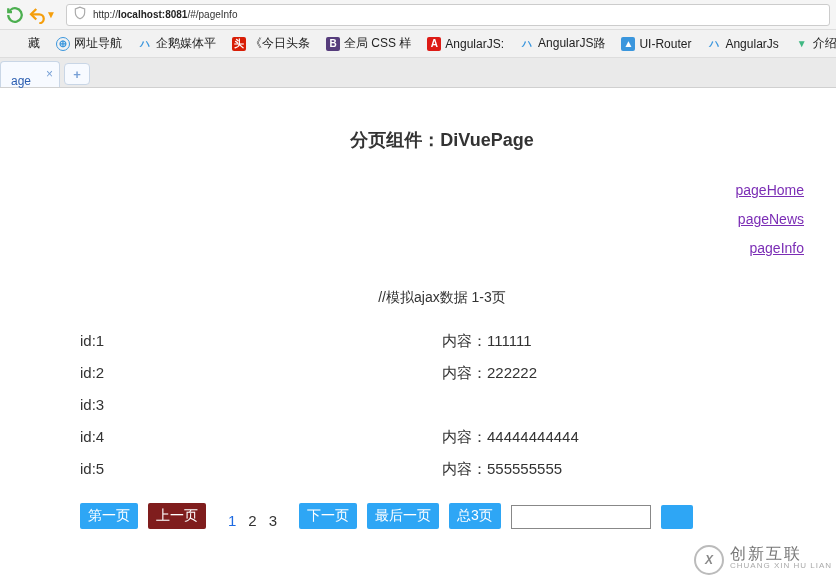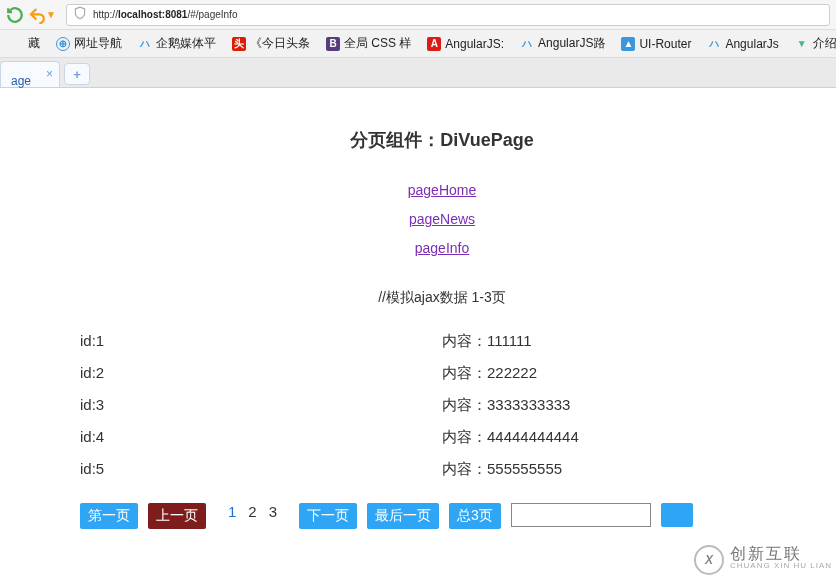--- a/index.html
+++ b/index.html
@@ -97,21 +97,21 @@
   padding: 40px 32px 0 80px;
 }
 .page h2 {
   text-align:center;
   font-size:18px;
   font-weight:700;
   color:#333;
   margin-bottom:24px;
 }
 .navlinks {
-  text-align:center;
+  text-align:right;
   line-height:28px;
   margin-top:12px;
 }
 .navlinks a {
   color:#7b2db5;
   text-decoration:underline;
   font-size:14px;
 }
 .ajax-note {
   text-align:center;
@@ -124,21 +124,21 @@
   font-size:15px;
   color:#333;
   line-height:32px;
 }
 .data-row .id { width:50%; }
 .data-row .content { width:50%; }
 
 
 .pager {
   display:flex;
-  align-items:flex-start;
+  align-items:flex-end;
   gap:10px;
   margin-top:18px;
 }
 .pbtn {
   background:#2ea6f5;
   color:#fff;
   border:none;
   padding:4px 8px;
   font-size:14px;
   border-radius:2px;
@@ -269,21 +269,20 @@
       <div class="data-row">
         <div class="id">id:1</div>
         <div class="content">内容：111111</div>
       </div>
       <div class="data-row">
         <div class="id">id:2</div>
         <div class="content">内容：222222</div>
       </div>
       <div class="data-row">
         <div class="id">id:3</div>
-        <div class="content">内容：3333333333</div>
       </div>
       <div class="data-row">
         <div class="id">id:4</div>
         <div class="content">内容：44444444444</div>
       </div>
       <div class="data-row">
         <div class="id">id:5</div>
         <div class="content">内容：555555555</div>
       </div>
     </div>

